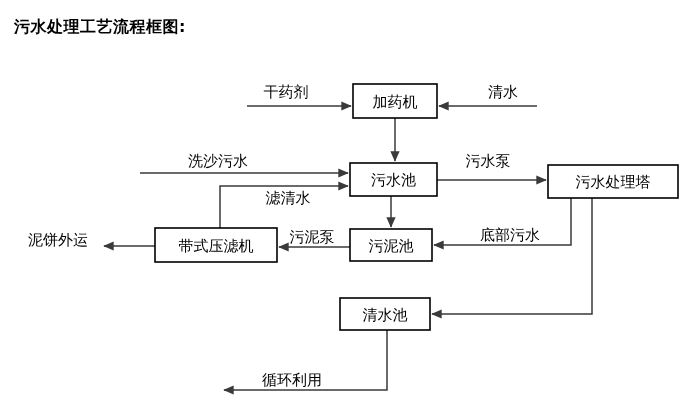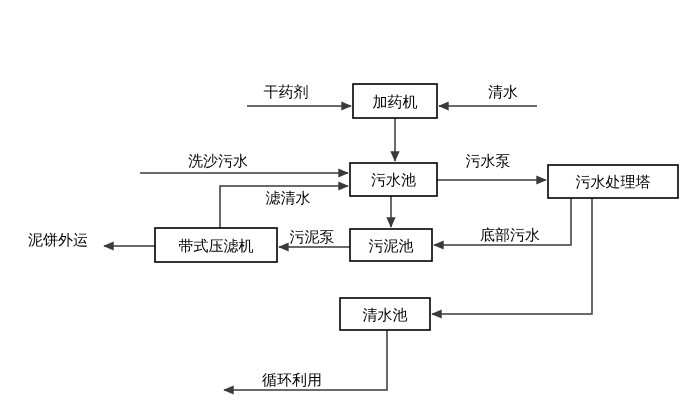--- a/index.html
+++ b/index.html
@@ -55,20 +55,21 @@
     fill: #000000;
     text-anchor: middle;
     dominant-baseline: middle;
   }
 </style>
 </head>
 <body>
 
 <div id="page">
 
+  <div id="title">污水处理工艺流程框图:</div>
 
   <svg id="flow" viewBox="0 0 700 420">
     <defs>
       <marker id="arrow" viewBox="0 0 10 10" refX="9.2" refY="5" markerWidth="7" markerHeight="7" orient="auto-start-reverse">
         <path d="M 0 0.6 L 10 5 L 0 9.4 z" fill="#3a3a3a"></path>
       </marker>
     </defs>
 
     <path class="conn" marker-end="url(#arrow)" d="M 247 106 L 351 106"></path>
 

